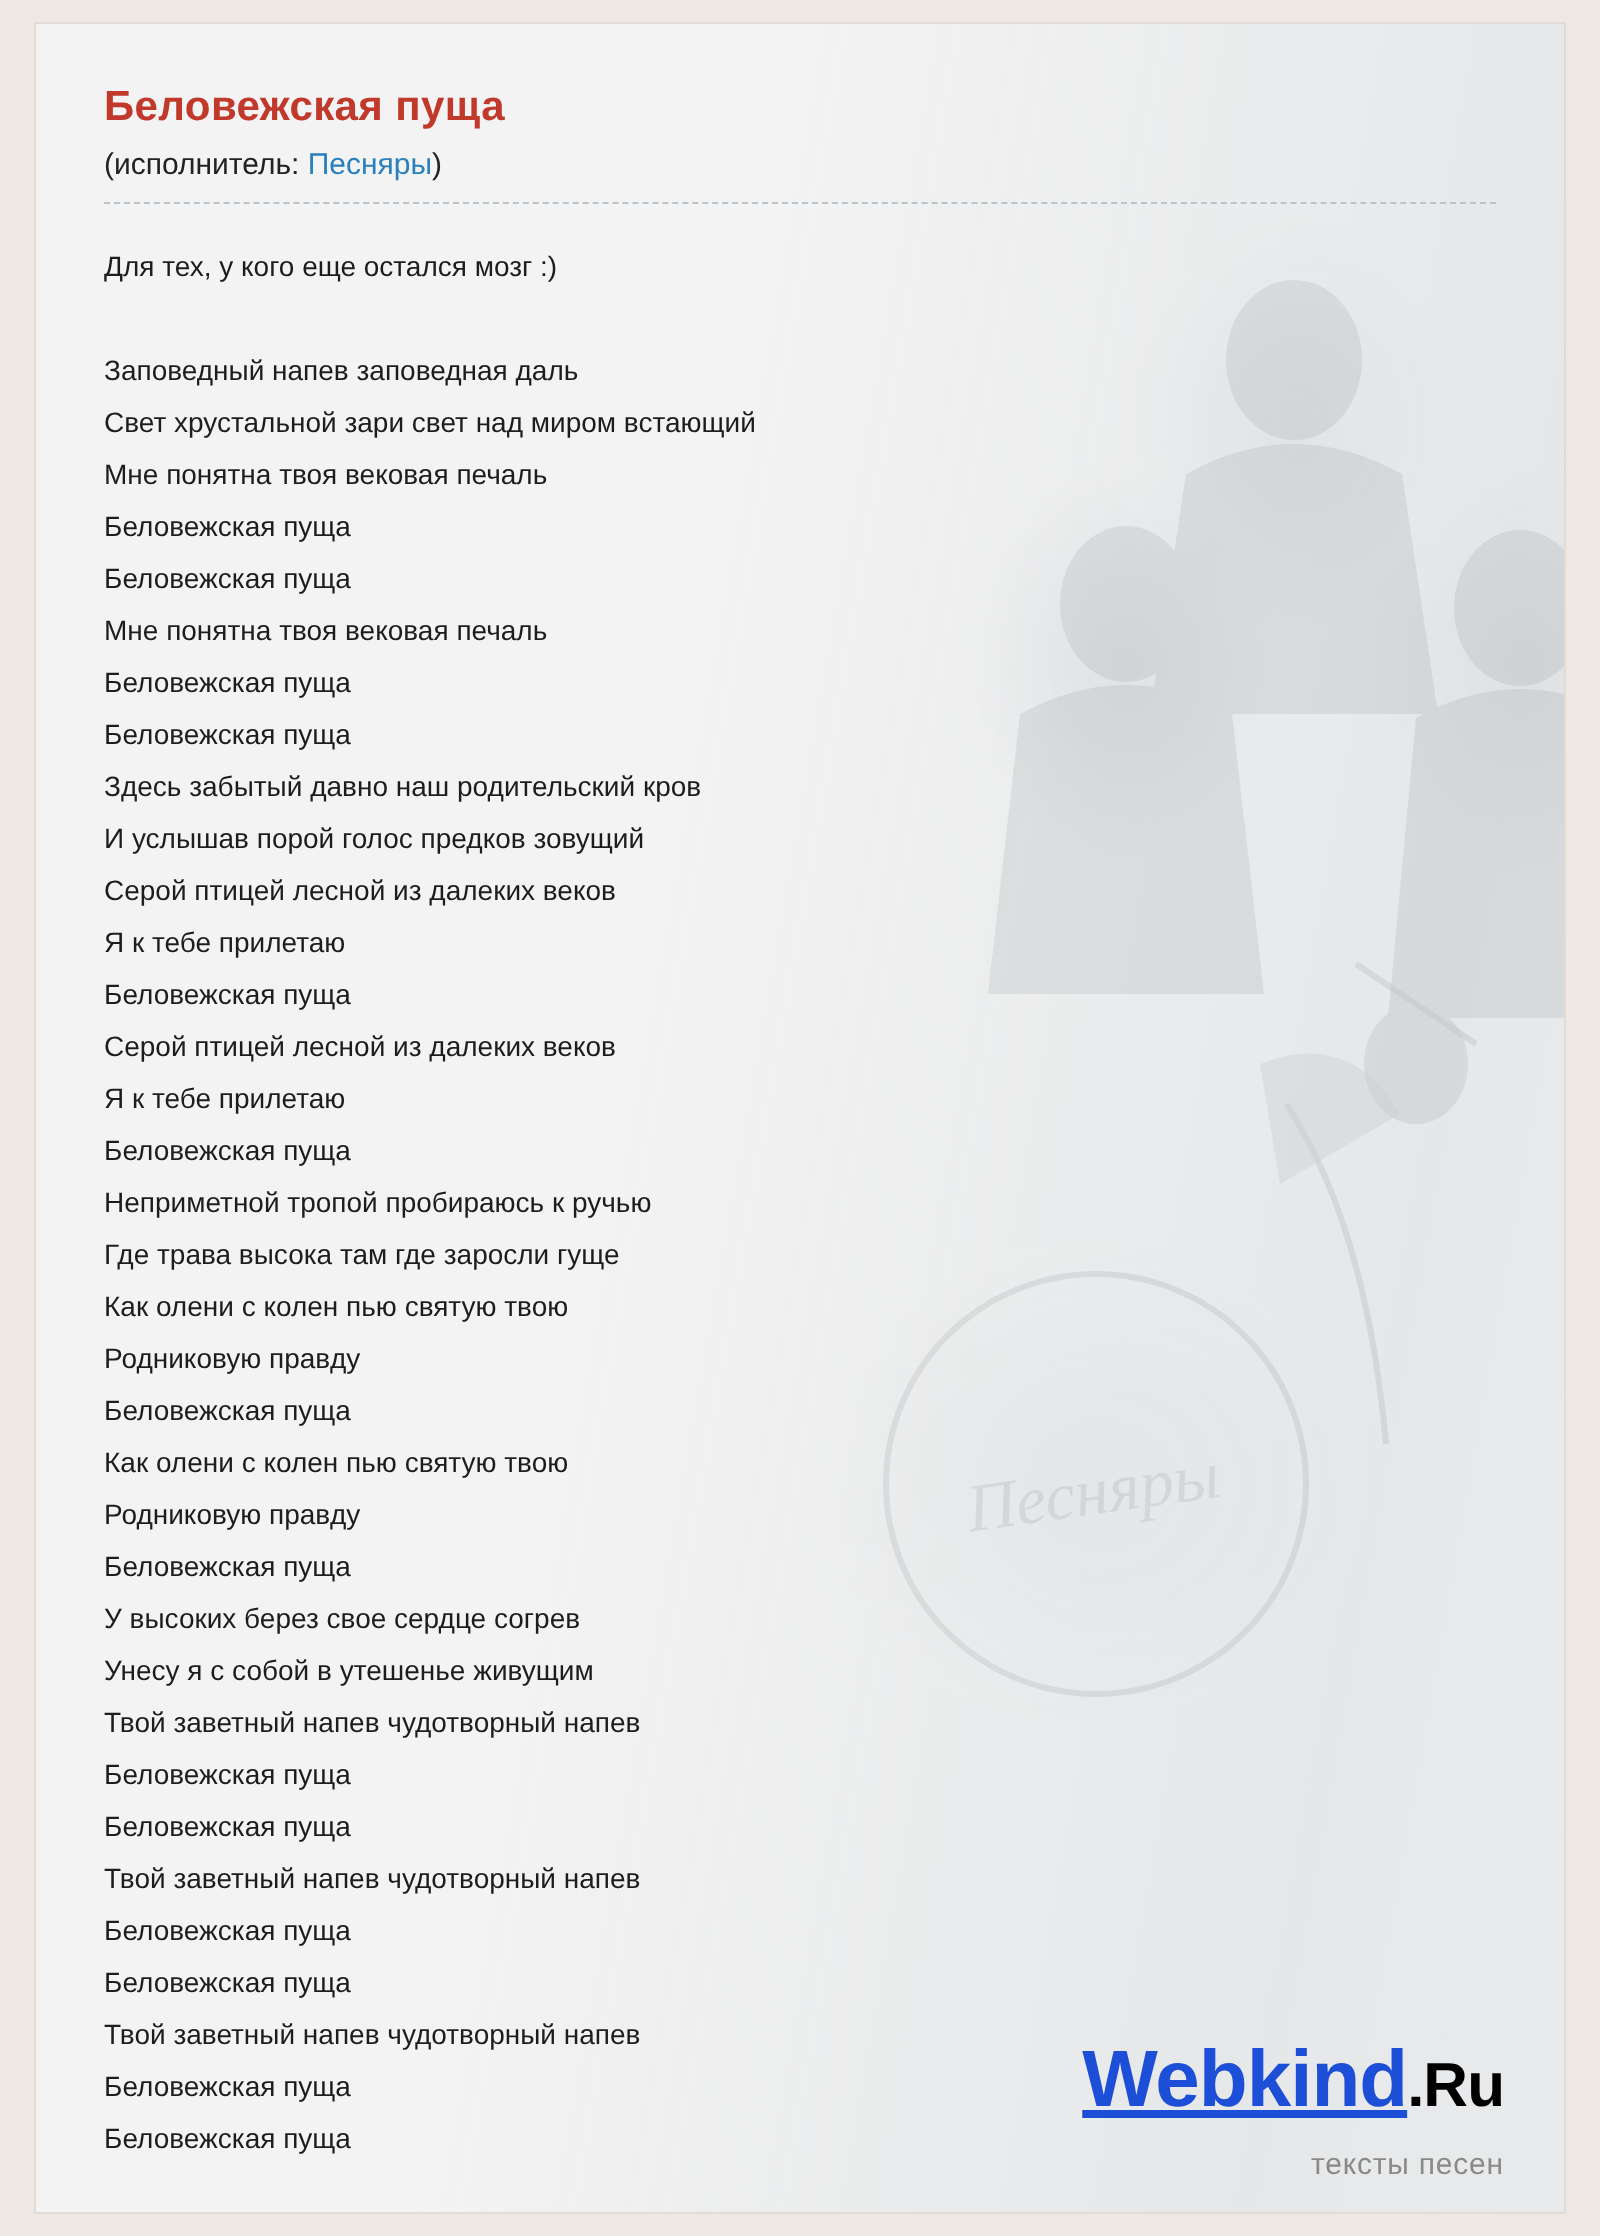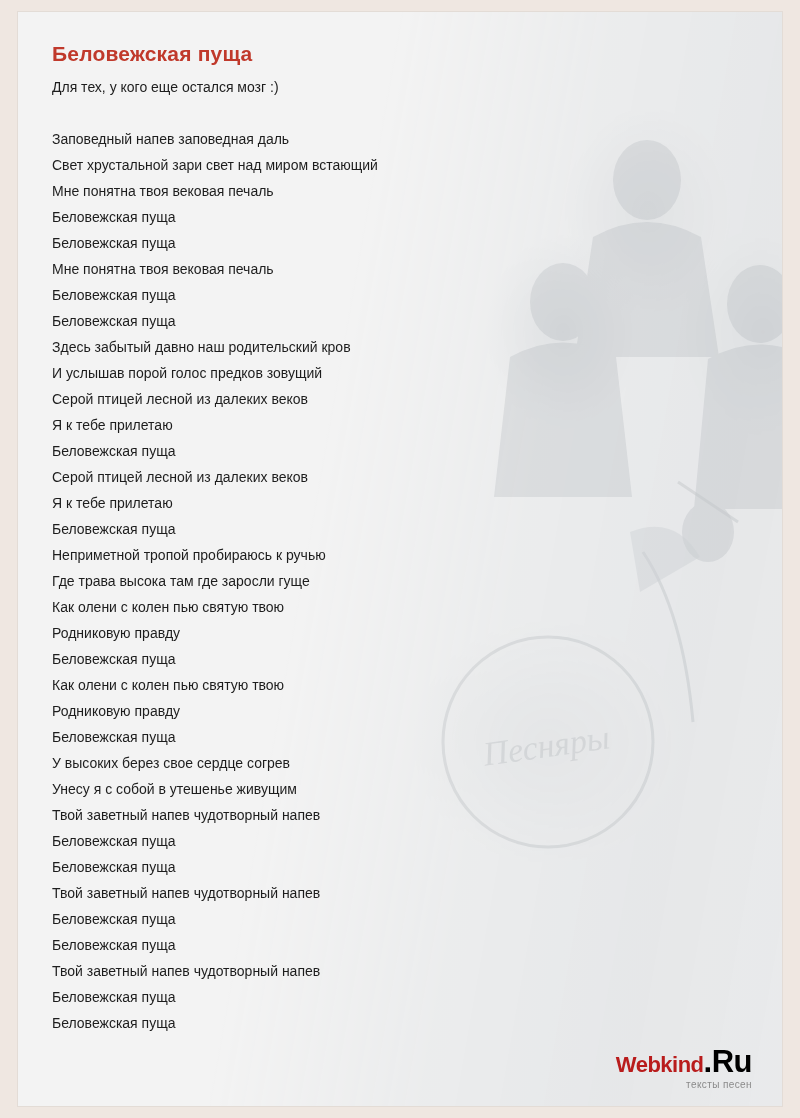--- a/index.html
+++ b/index.html
@@ -77,34 +77,35 @@
     white-space: pre-wrap;
   }
   .logo {
     position: absolute;
     right: 30px;
     bottom: 16px;
     text-align: right;
     line-height: 1;
   }
   .logo-main {
-    font-size: 22px;
+    font-size: 40px;
     font-weight: bold;
-    color: #b91c1c;
+    color: #1d4ed8;
     letter-spacing: -0.5px;
+    text-decoration: underline;
   }
   .logo-ru {
     font-size: 31px;
     font-weight: bold;
     color: #000000;
     letter-spacing: -0.5px;
   }
   .logo-sub {
-    margin-top: 3px;
-    font-size: 10px;
+    margin-top: 15px;
+    font-size: 15px;
     color: #8a8a8a;
     letter-spacing: 0.4px;
   }
 </style>
 </head>
 <body>
 
 <div class="page">
   <div class="sheet">
 
@@ -127,20 +128,23 @@
       </g>
       <g fill="#9aa2a8" opacity="0.45">
         <path d="M612 520 q45 -18 70 25 l-60 35 z"></path>
       </g>
       <text x="530" y="745" text-anchor="middle" fill="#6f777e" opacity="0.45" font-family="'Liberation Serif', serif" font-size="34" font-style="italic" transform="rotate(-8 530 745)">Песняры</text>
     </svg>
 
     <div class="content">
       <h1 class="song-title">Беловежская пуща</h1>
 
+      <div class="artist-line">
+        <span>(исполнитель: </span><a class="artist-link" href="#">Песняры</a><span>)</span>
+      </div>
 
       <div class="lyrics">Для тех, у кого еще остался мозг :)
 
 Заповедный напев заповедная даль
 Свет хрустальной зари свет над миром встающий
 Мне понятна твоя вековая печаль
 Беловежская пуща
 Беловежская пуща
 Мне понятна твоя вековая печаль
 Беловежская пуща

